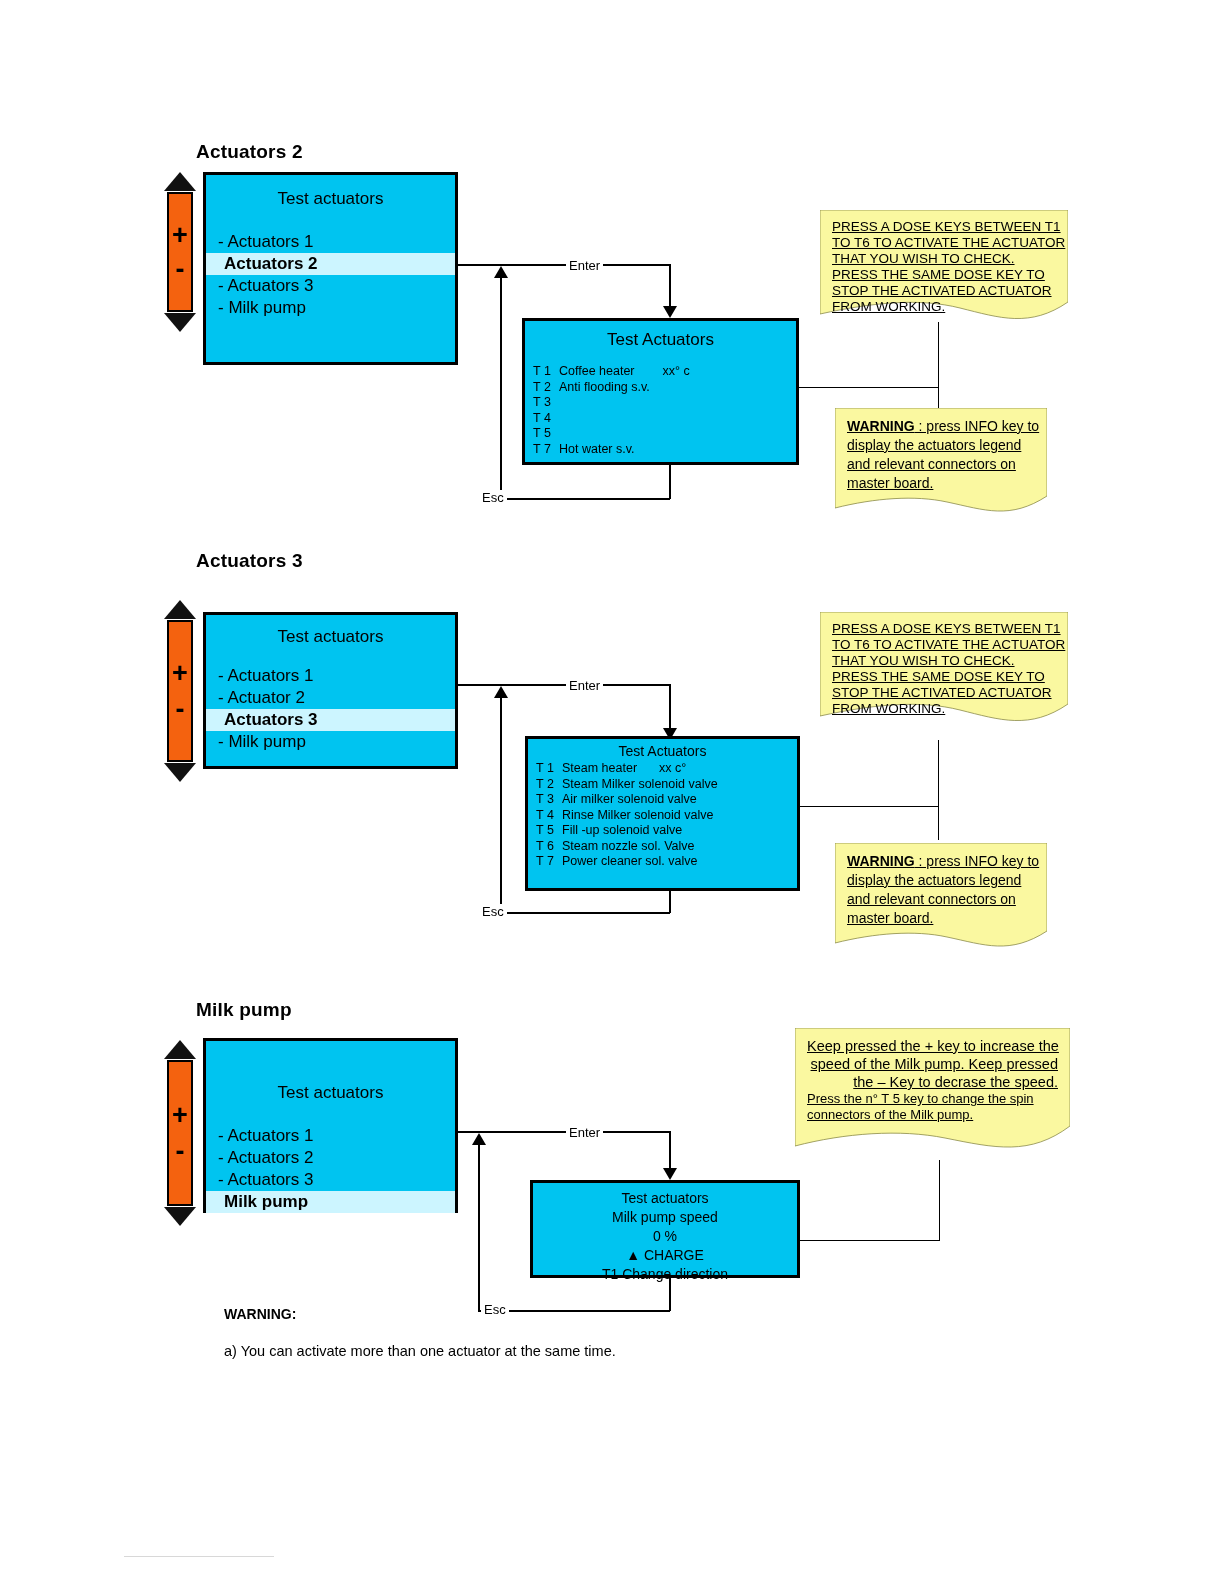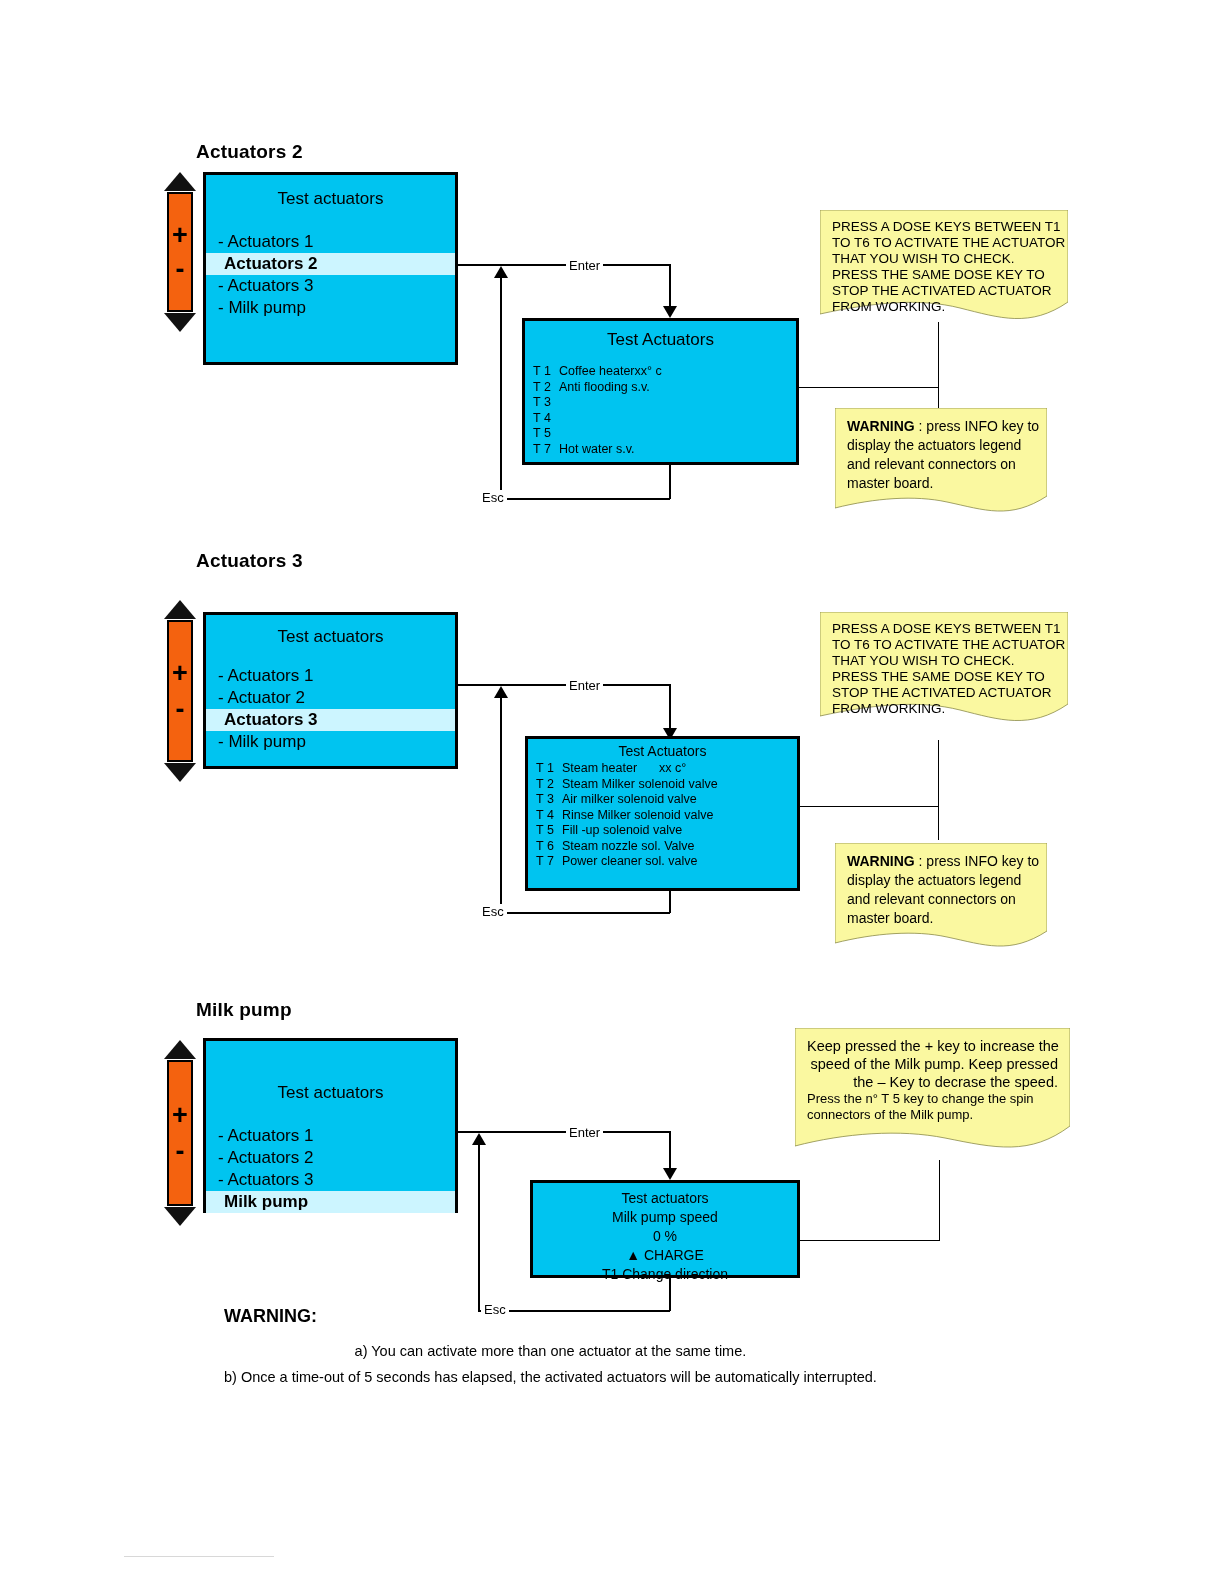--- a/index.html
+++ b/index.html
@@ -116,20 +116,21 @@
     white-space: nowrap;
   }
 
   
   .note { position: absolute; }
   .note svg { display: block; position: absolute; top: 0; left: 0; }
   .note .note-text {
     position: relative;
     z-index: 2;
     padding: 9px 12px 0 12px;
+    text-decoration: underline;
   }
   .note p { margin: 0; }
   .note-upper p {
     font-size: 13.5px;
     line-height: 16px;
     white-space: nowrap;
   }
   .note-warn p {
     font-size: 14px;
     line-height: 19px;
@@ -143,21 +144,21 @@
     text-align: right;
   }
   .note-milk p.small {
     font-size: 13px;
     line-height: 16px;
     white-space: nowrap;
   }
 
   
   .warn-title {
-    font-size: 18px;
+    font-size: 14px;
     font-weight: bold;
   }
   .warn-item {
     font-size: 14.5px;
     line-height: 26px;
     white-space: nowrap;
   }
   .footnote-rule {
     background: #d8d8d8;
     height: 1px;
@@ -195,21 +196,21 @@
 <div class="abs ln-v" style="left:669px; top:464px; height:35px;"></div>
 <div class="abs ln-h" style="left:500px; top:498px; width:170px;"></div>
 <div class="abs ln-v" style="left:500px; top:277px; height:222px;"></div>
 <div class="abs arrow-up" style="left:494px; top:266px;"></div>
 <div class="abs edge-label" style="left:479px; top:490px;">Esc</div>
 
 <div class="abs lcd" style="left:522px; top:318px; width:277px; height:147px;">
   <div class="lcd-title" style="margin-top:9px;">Test Actuators</div>
   <div style="margin-top:14px;">
     <div class="lcd-line">
-      <span class="tcode">T 1</span><span>Coffee heater</span><span style="">xx° c</span>
+      <span class="tcode">T 1</span><span>Coffee heater</span><span style="padding-left:28px;">xx° c</span>
     </div>
     <div class="lcd-line">
       <span class="tcode">T 2</span><span>Anti flooding s.v.</span>
     </div>
     <div class="lcd-line">
       <span class="tcode">T 3</span><span></span>
     </div>
     <div class="lcd-line">
       <span class="tcode">T 4</span><span></span>
     </div>
@@ -391,16 +392,15 @@
     <p class="big">speed of the Milk pump. Keep pressed</p>
     <p class="big">the – Key to decrase the speed.</p>
     <p class="small">Press  the n° T 5 key to change the spin</p>
     <p class="small">connectors of the Milk pump.</p>
   </div>
 </div>
 
 <div class="abs warn-title" style="left:224px; top:1306px;">WARNING:</div>
 <div class="abs" style="left:224px; top:1338px;text-align:center;">
   <div class="warn-item">a) You can activate more than one actuator at the same time.</div>
-  <div class="warn-item">b) Once a time-out of 5 seconds has elapsed, the activated actuators will be automatically interrupted.</div>
 </div>
 
 <div class="abs footnote-rule" style="left:124px; top:1556px; width:150px;"></div>
 
 </body></html>

